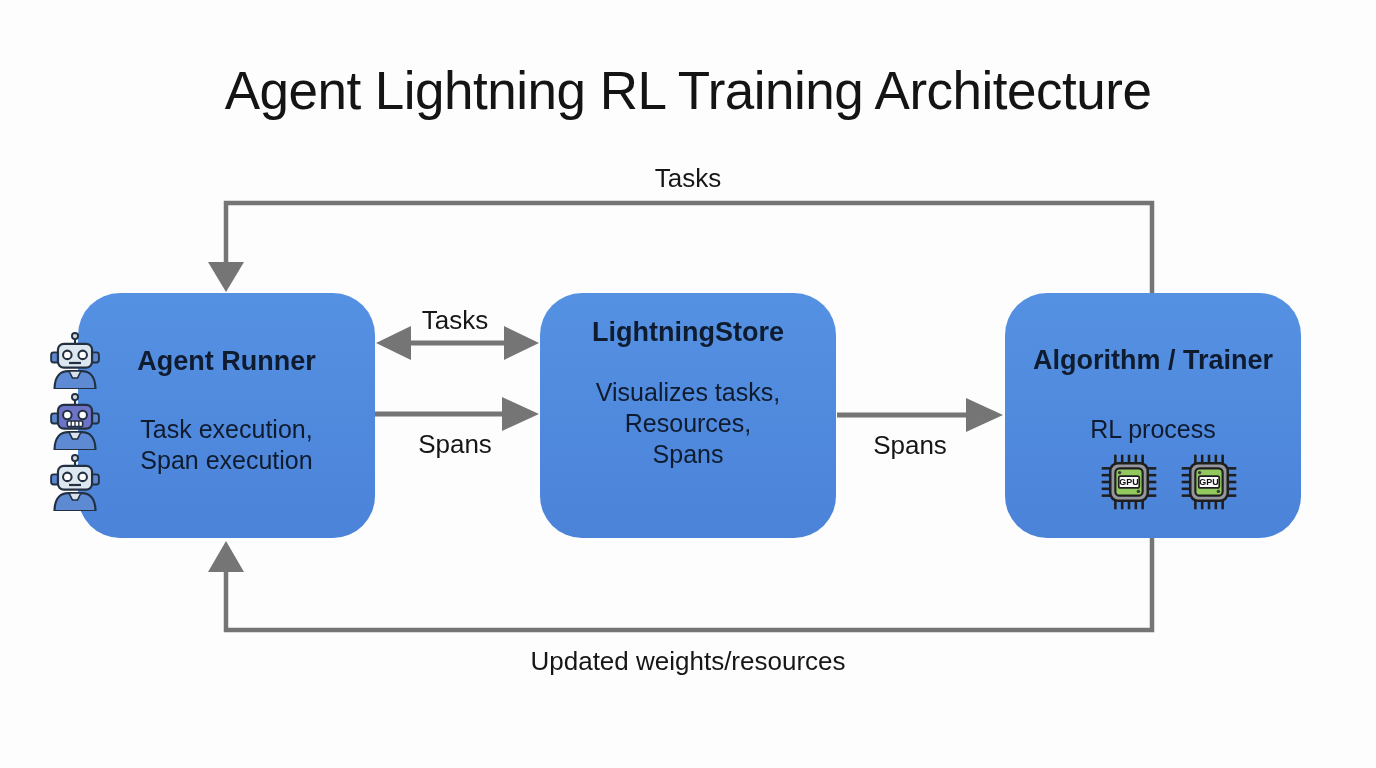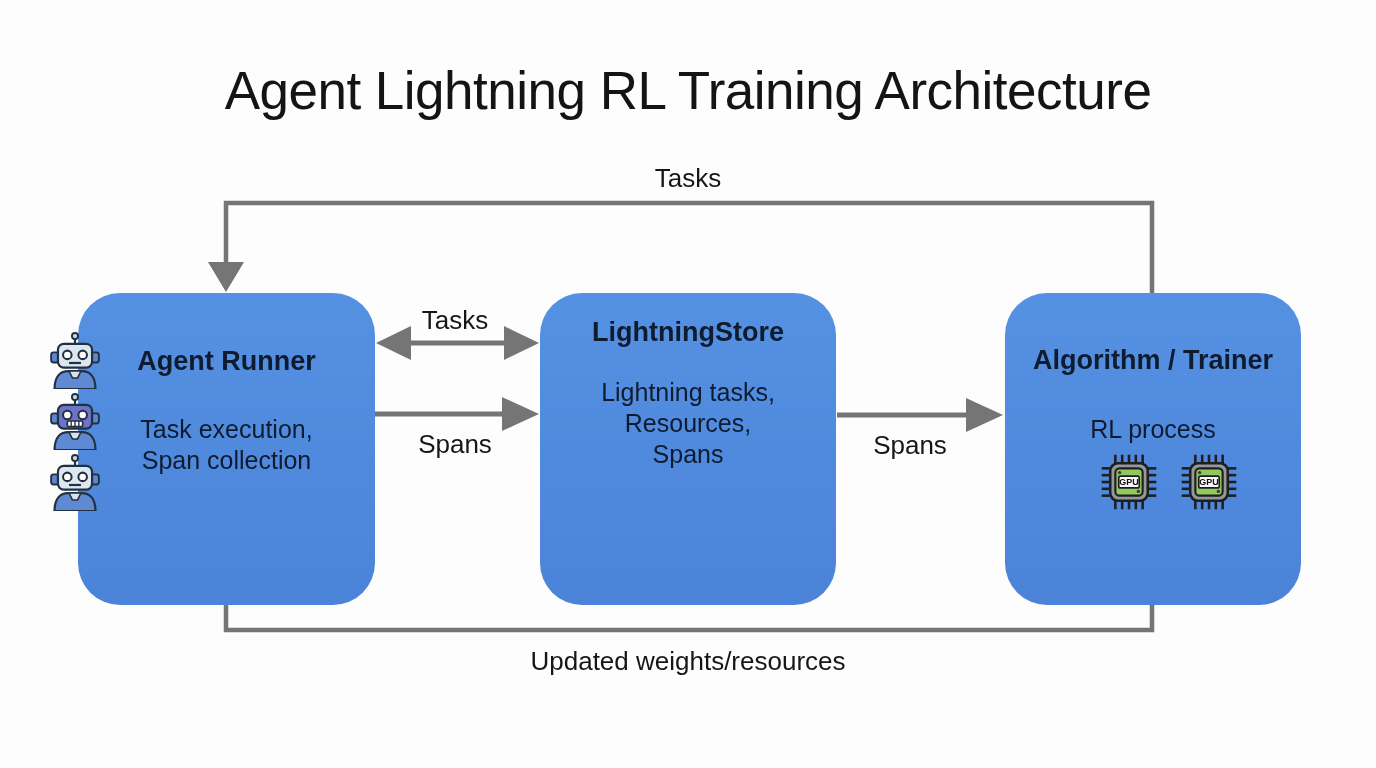--- a/index.html
+++ b/index.html
@@ -7,21 +7,21 @@
     position:relative; width:1376px; height:768px; overflow:hidden;
     background:#fdfdfd; font-family:"Liberation Sans", sans-serif;
   }
   .page-title {
     position:absolute; top:60px; left:0; width:100%; margin:0;
     text-align:center; font-size:53px; font-weight:500; letter-spacing:-0.5px;
     color:#141414;
   }
   .connectors { position:absolute; left:0; top:0; pointer-events:none; }
   .node {
-    position:absolute; width:296px; height:312px; border-radius:42px;
+    position:absolute; width:296px; height:245px; border-radius:42px;
     background:linear-gradient(180deg,#5591E3 0%,#4B83D8 100%);
     color:#0f1b2e;
   }
   .node-1 { left:78px;  top:293px; width:297px; }
   .node-2 { left:540px; top:293px; }
   .node-3 { left:1005px; top:293px; }
   .node-title {
     position:absolute; left:0; right:0; text-align:center;
     font-size:27px; font-weight:600;
   }
@@ -88,28 +88,28 @@
   <div class="lbl lbl-top">Tasks</div>
   <div class="lbl lbl-midtasks">Tasks</div>
   <div class="lbl lbl-midspans">Spans</div>
   <div class="lbl lbl-rightspans">Spans</div>
   <div class="lbl lbl-bottom">Updated weights/resources</div>
 
   <div class="node node-1">
     <div class="node-title">Agent Runner</div>
     <div class="node-body">
       <div>Task execution,</div>
-      <div>Span collection</div>
+      <div>Span execution</div>
     </div>
   </div>
 
   <div class="node node-2">
     <div class="node-title">LightningStore</div>
     <div class="node-body">
-      <div>Lightning tasks,</div>
+      <div>Visualizes tasks,</div>
       <div>Resources,</div>
       <div>Spans</div>
     </div>
   </div>
 
   <div class="node node-3">
     <div class="node-title">Algorithm / Trainer</div>
     <div class="node-body">
       <div>RL process</div>
     </div>

